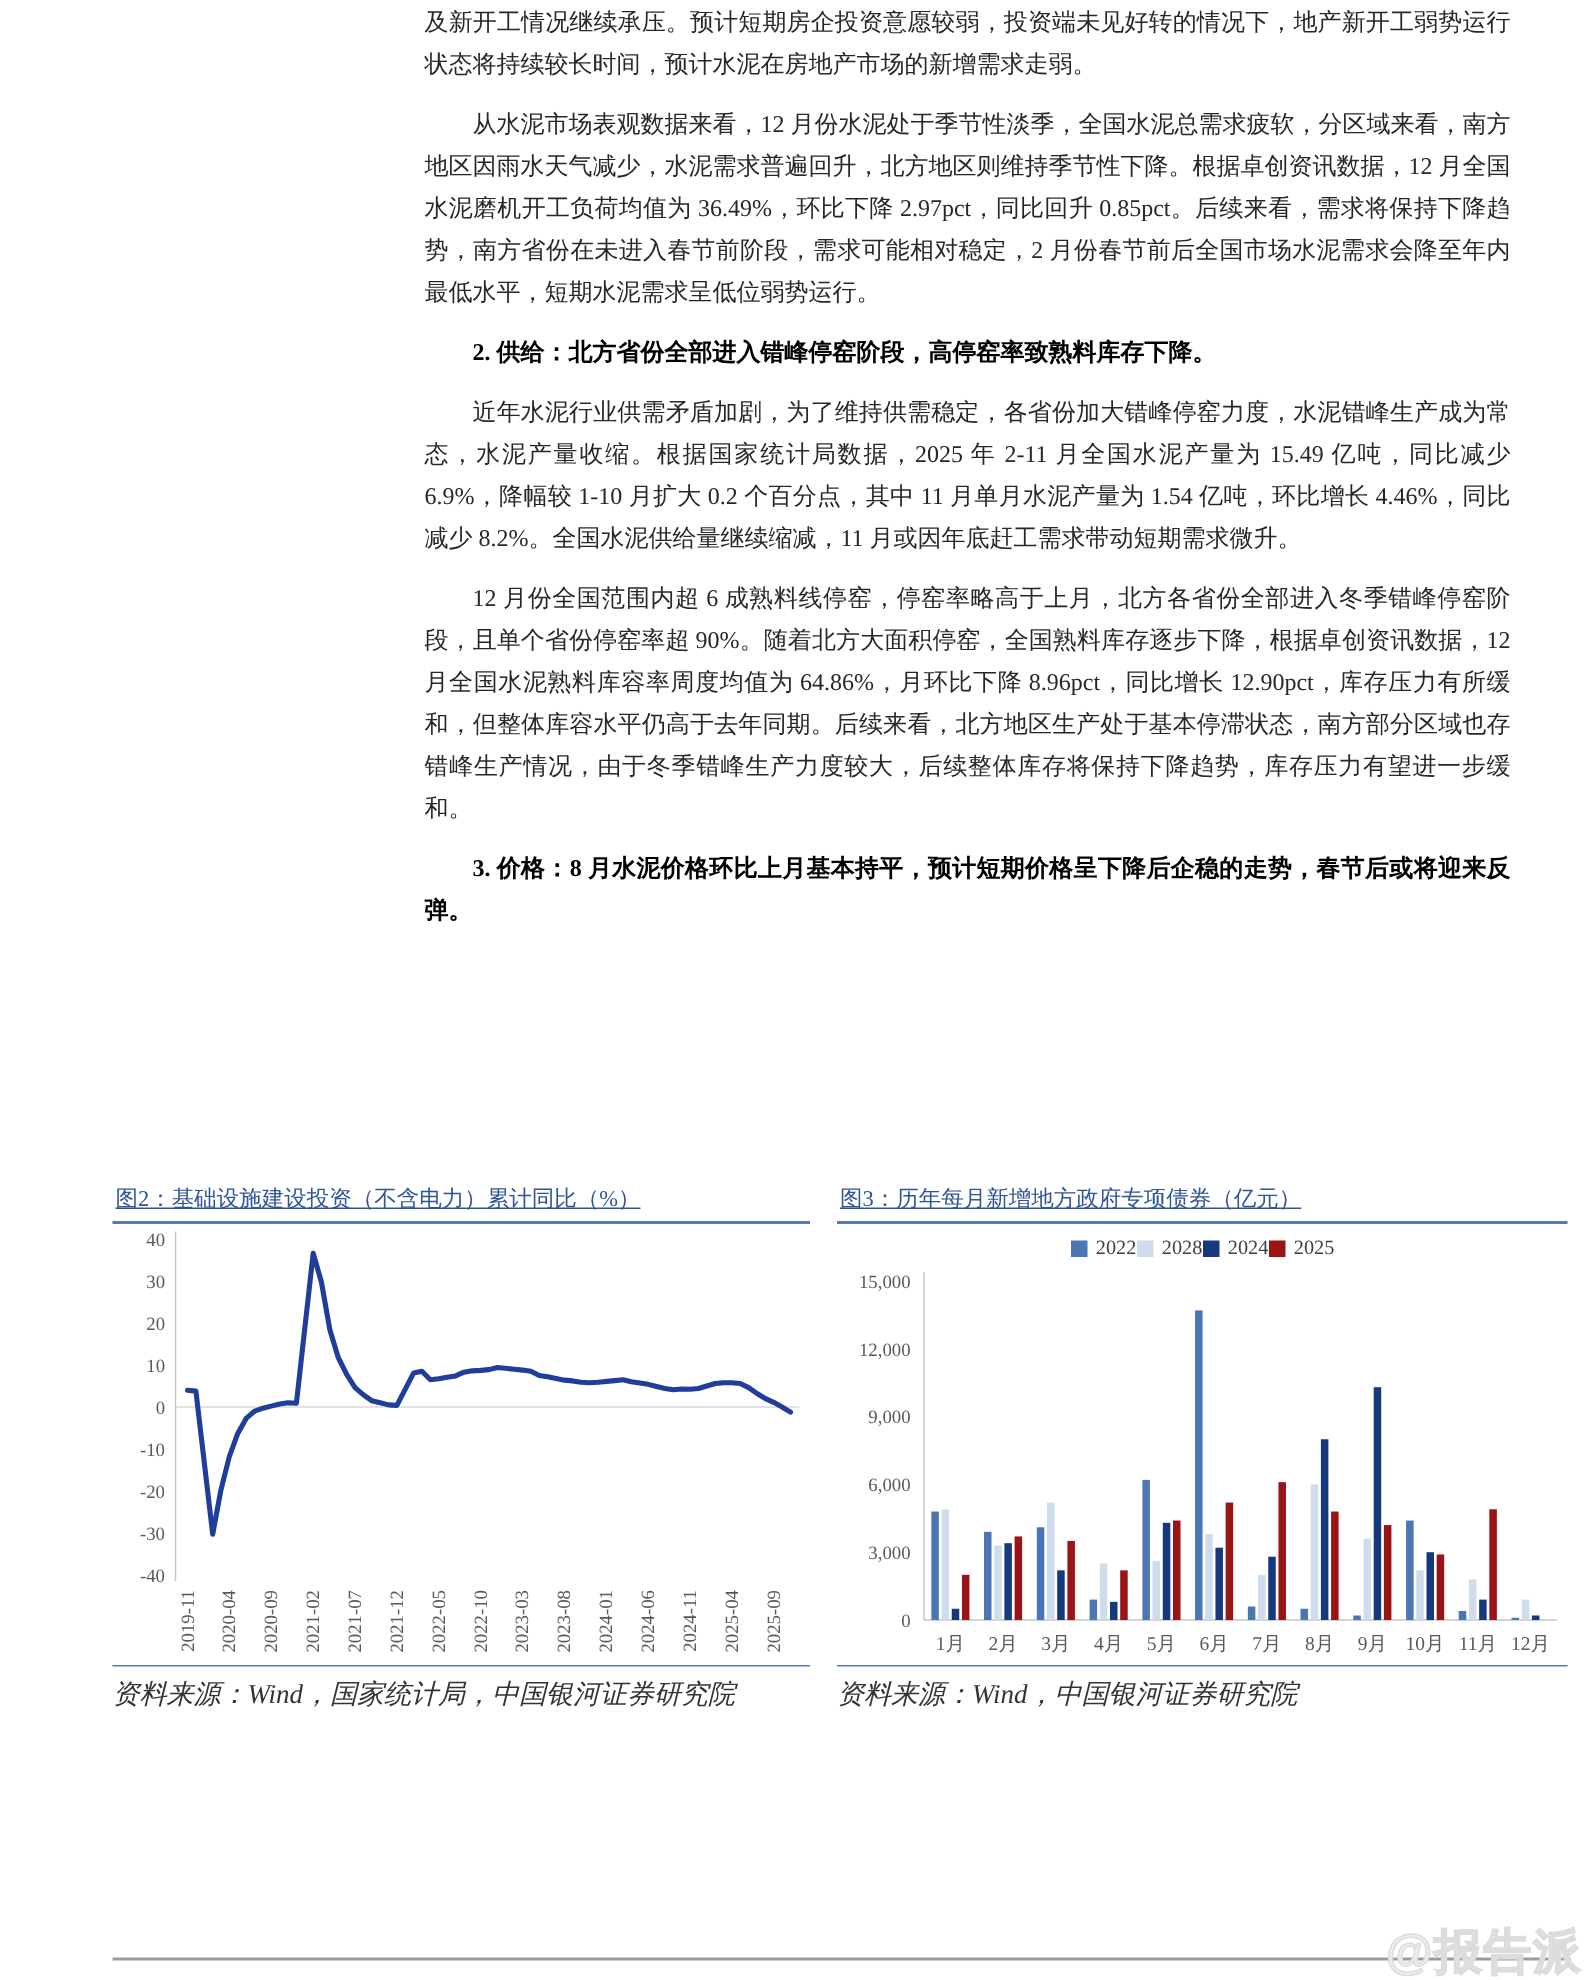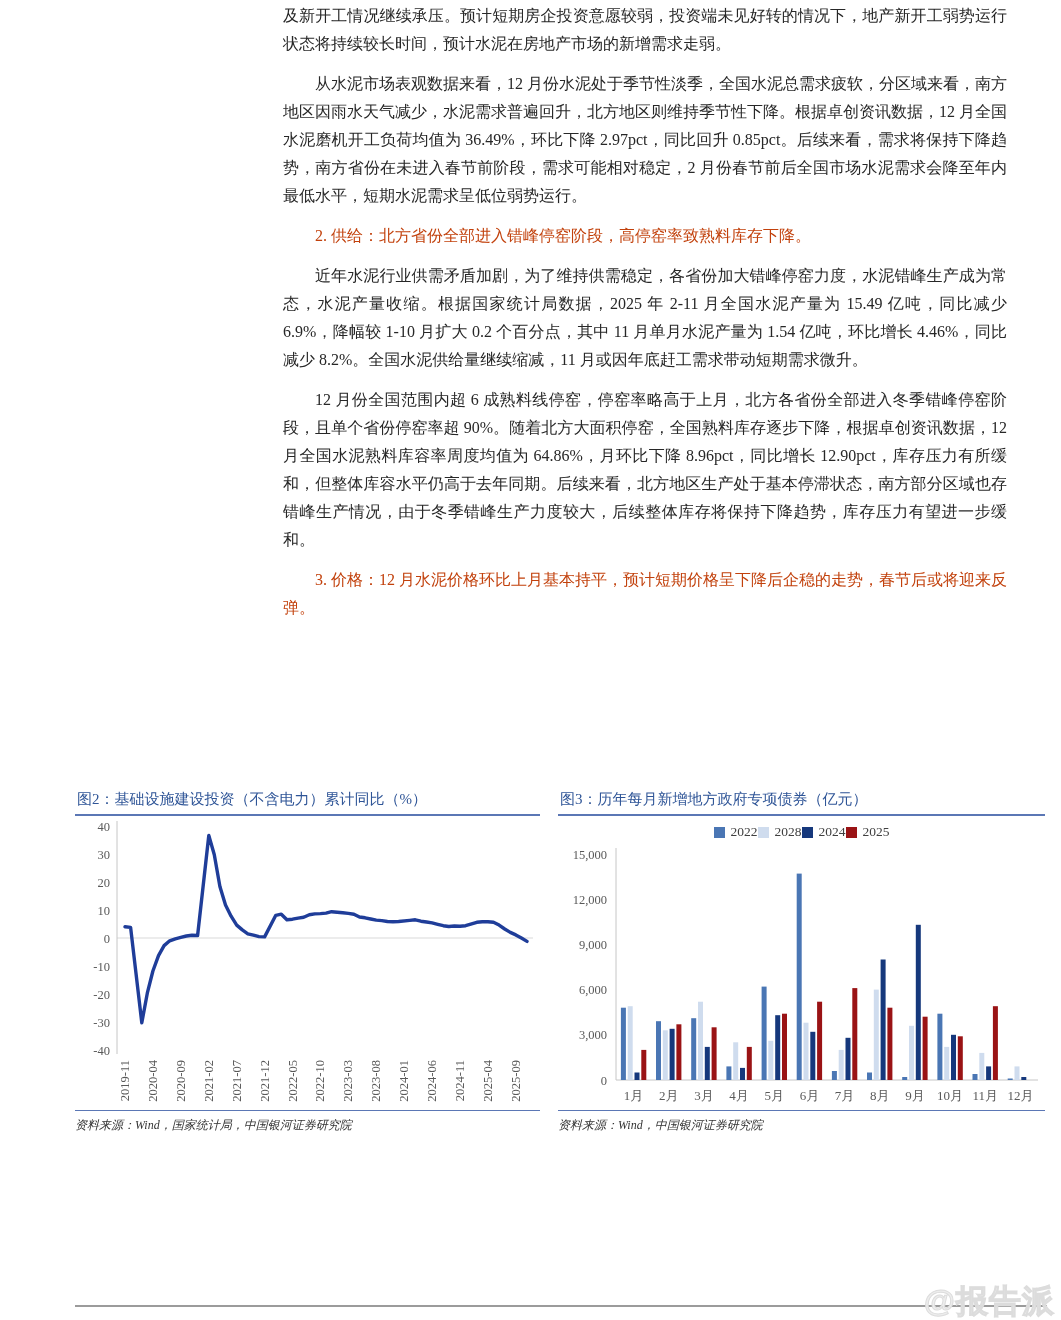--- a/index.html
+++ b/index.html
@@ -2,29 +2,29 @@
 <html><head>
 <meta charset="utf-8">
 <style>
   html,body{margin:0;padding:0;background:#ffffff;}
   .page{position:relative;width:1061px;height:1320px;background:#ffffff;overflow:hidden;
         font-family:"Liberation Serif","DejaVu Serif",serif;}
   .textcol{position:absolute;left:283px;top:2px;width:724px;}
   .para{font-size:16px;line-height:28px;color:#272727;text-align:justify;
         margin:0 0 12px 0;text-indent:2em;}
   .para.no-indent{text-indent:0;}
-  .para.heading{font-weight:normal;color:#c2410c;}
+  .para.heading{font-weight:bold;color:#000000;}
   .figures{position:absolute;left:75px;top:788px;width:972px;display:flex;gap:18px;}
   .figure{display:flex;flex-direction:column;}
   .figure.left{width:465px;}
   .figure.right{width:487px;}
   .fig-title{color:#2f5597;font-size:15px;padding:2px 0 5px 2px;
-             border-bottom:2px solid #5b77b5;}
+             border-bottom:2px solid #5b77b5;text-decoration:underline;}
   .fig-source{border-top:1.5px solid #5b77b5;margin-top:2px;padding-top:6px;
-              font-style:italic;font-size:12px;color:#333333;}
+              font-style:italic;font-size:18px;color:#333333;}
   .legend-row{display:flex;justify-content:center;align-items:center;
               height:24px;margin-top:4px;}
   .legend-item{display:inline-flex;align-items:center;font-size:13.5px;color:#404040;}
   .legend-swatch{display:inline-block;width:11px;height:11px;margin-right:6px;}
   svg{display:block;}
   .tick{fill:#595959;font-size:12.5px;font-family:"Liberation Serif","DejaVu Serif",serif;}
   .xtick{font-size:13px;}
   .footer-rule{position:absolute;left:75px;top:1305px;width:972px;height:2px;background:#9b9b9b;}
   .watermark{position:absolute;right:6px;top:1280px;font-size:32px;font-weight:bold;
              color:#ededed;-webkit-text-stroke:1px #dcdcdc;letter-spacing:1px;
@@ -34,21 +34,21 @@
 <body>
 
 <div class="page">
 
   <div class="textcol">
     <p class="para no-indent">及新开工情况继续承压。预计短期房企投资意愿较弱，投资端未见好转的情况下，地产新开工弱势运行状态将持续较长时间，预计水泥在房地产市场的新增需求走弱。</p>
     <p class="para">从水泥市场表观数据来看，12 月份水泥处于季节性淡季，全国水泥总需求疲软，分区域来看，南方地区因雨水天气减少，水泥需求普遍回升，北方地区则维持季节性下降。根据卓创资讯数据，12 月全国水泥磨机开工负荷均值为 36.49%，环比下降 2.97pct，同比回升 0.85pct。后续来看，需求将保持下降趋势，南方省份在未进入春节前阶段，需求可能相对稳定，2 月份春节前后全国市场水泥需求会降至年内最低水平，短期水泥需求呈低位弱势运行。</p>
     <p class="para heading">2. 供给：北方省份全部进入错峰停窑阶段，高停窑率致熟料库存下降。</p>
     <p class="para">近年水泥行业供需矛盾加剧，为了维持供需稳定，各省份加大错峰停窑力度，水泥错峰生产成为常态，水泥产量收缩。根据国家统计局数据，2025 年 2-11 月全国水泥产量为 15.49 亿吨，同比减少 6.9%，降幅较 1-10 月扩大 0.2 个百分点，其中 11 月单月水泥产量为 1.54 亿吨，环比增长 4.46%，同比减少 8.2%。全国水泥供给量继续缩减，11 月或因年底赶工需求带动短期需求微升。</p>
     <p class="para">12 月份全国范围内超 6 成熟料线停窑，停窑率略高于上月，北方各省份全部进入冬季错峰停窑阶段，且单个省份停窑率超 90%。随着北方大面积停窑，全国熟料库存逐步下降，根据卓创资讯数据，12 月全国水泥熟料库容率周度均值为 64.86%，月环比下降 8.96pct，同比增长 12.90pct，库存压力有所缓和，但整体库容水平仍高于去年同期。后续来看，北方地区生产处于基本停滞状态，南方部分区域也存错峰生产情况，由于冬季错峰生产力度较大，后续整体库存将保持下降趋势，库存压力有望进一步缓和。</p>
-    <p class="para heading">3. 价格：12 月水泥价格环比上月基本持平，预计短期价格呈下降后企稳的走势，春节后或将迎来反弹。</p>
+    <p class="para heading">3. 价格：8 月水泥价格环比上月基本持平，预计短期价格呈下降后企稳的走势，春节后或将迎来反弹。</p>
   </div>
 
   <div class="figures">
 
     <div class="figure left">
       <div class="fig-title">图2：基础设施建设投资（不含电力）累计同比（%）</div>
       <svg id="line-svg" width="465" height="292" viewBox="0 0 465 292">
           <text x="35" y="14.5" text-anchor="end" class="tick">40</text>
           <text x="35" y="42.5" text-anchor="end" class="tick">30</text>
           <text x="35" y="70.5" text-anchor="end" class="tick">20</text>

